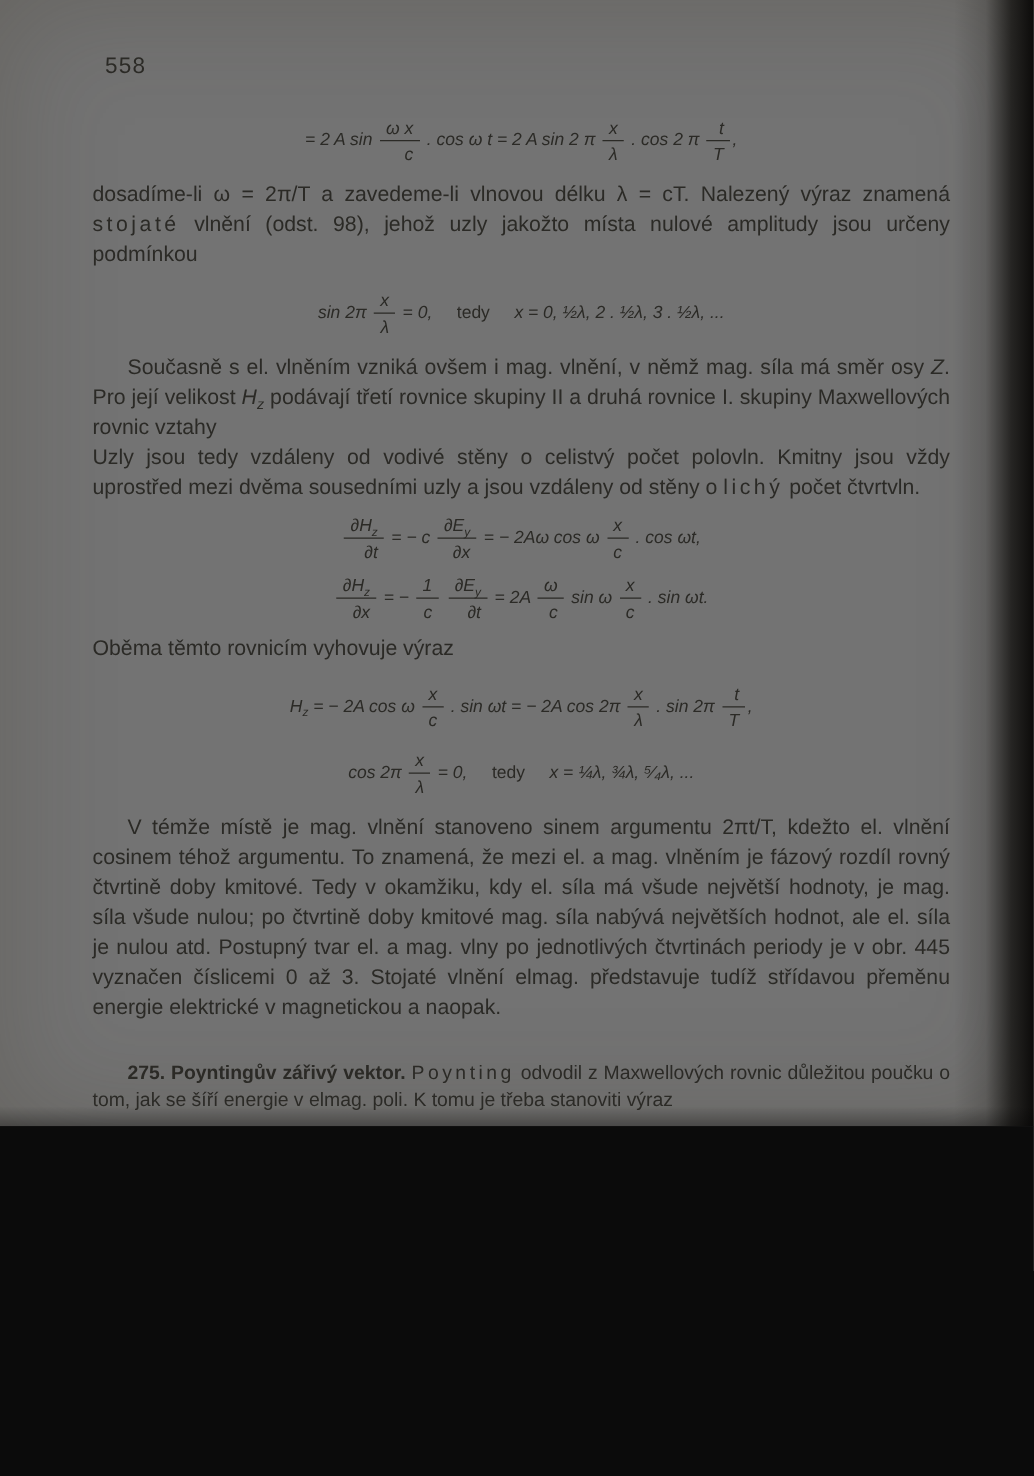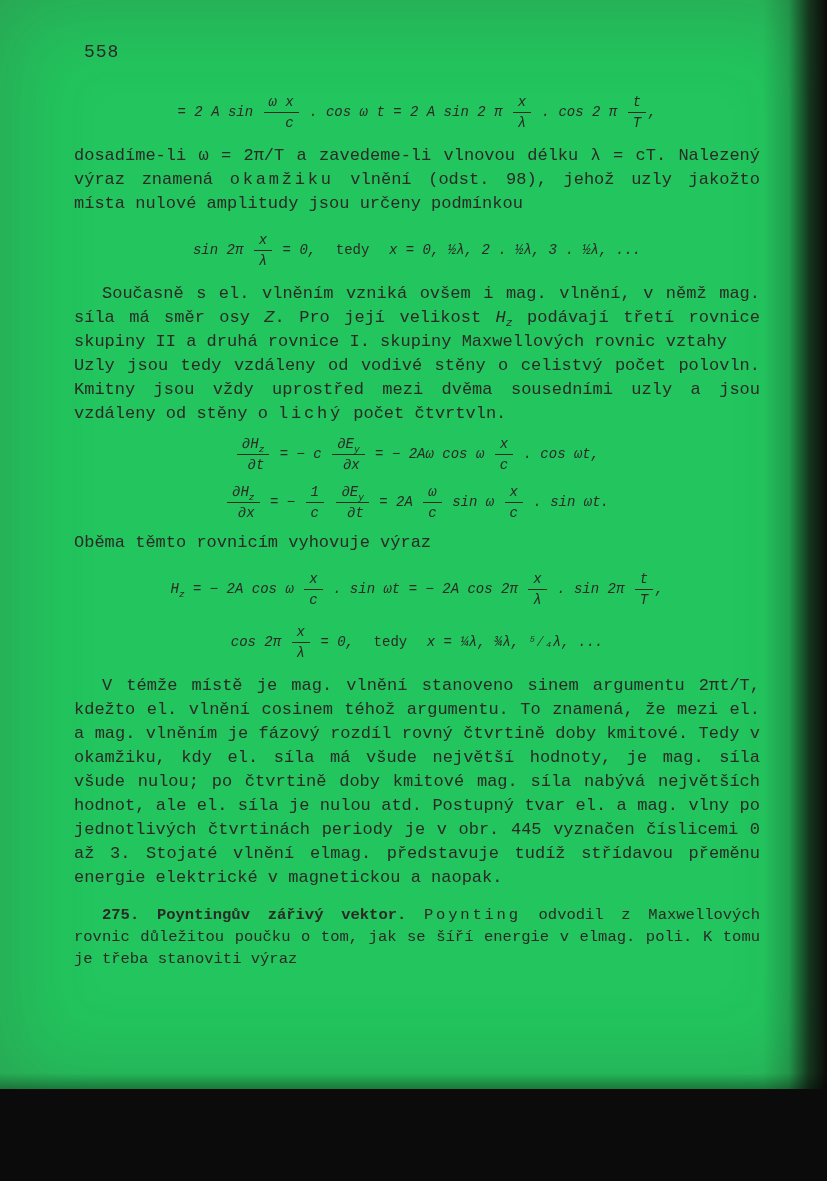--- a/index.html
+++ b/index.html
@@ -1,21 +1,21 @@
 <!DOCTYPE html>
 <html><head>
 <meta charset="utf-8">
 <style>
   html,body { margin:0; padding:0; background:#0b0b0b; }
   .scan {
     position:relative;
-    width:827px; height:1089px;
-    background:#22c55e;
+    width:827px; height:901px;
+    background:#737373;
     overflow:hidden;
-    font-family:Liberation Mono, monospace;
+    font-family:Liberation Sans, sans-serif;
     color:#2b2a26;
     box-shadow: inset 0 0 90px rgba(70,62,48,0.28);
   }
   .edge-right {
     position:absolute; top:0; right:0; width:64px; height:100%;
     background:linear-gradient(to right,
       rgba(18,16,14,0) 0%,
       rgba(18,16,14,0.18) 40%,
       rgba(14,13,11,0.75) 72%,
       #0c0b0a 100%);
@@ -45,35 +45,35 @@
   }
   .eq-group .equation { margin:10px 0; }
   .equation sub, .body-text sub { font-size:68%; line-height:0; font-style:italic; }
   .frac { display:inline-block; vertical-align:middle; text-align:right; padding:0 2px; line-height:1.15; }
   .frac .num { display:block; padding:0 5px 2px; border-bottom:1.4px solid currentColor; }
   .frac .den { display:block; padding:2px 5px 0; }
   .it { font-style:italic; }
   .rm { font-style:normal; }
   .hsp { display:inline-block; }
   .spaced { letter-spacing:2.8px; }
-  p.petit { font-size:15.5px; line-height:22px; margin-top:14px; }
+  p.petit { font-size:15.5px; line-height:22px; margin-top:30px; }
   strong { font-weight:bold; }
 </style>
 </head>
 <body>
 
 <div class="scan">
 
   <div class="page-number">558</div>
 
   <div class="text-block">
 
     <div class="equation">= 2 A sin <span class="frac"><span class="num">ω x</span><span class="den">c</span></span> . cos ω t = 2 A sin 2 π <span class="frac"><span class="num">x</span><span class="den">λ</span></span> . cos 2 π <span class="frac"><span class="num">t</span><span class="den">T</span></span>,</div>
 
-    <p class="body-text">dosadíme-li ω = 2π/T a zavedeme-li vlnovou délku λ = cT. Nalezený výraz znamená <span class="spaced">okamžiku</span> vlnění (odst. 98), jehož uzly jakožto místa nulové amplitudy jsou určeny podmínkou</p>
+    <p class="body-text">dosadíme-li ω = 2π/T a zavedeme-li vlnovou délku λ = cT. Nalezený výraz znamená <span class="spaced">stojaté</span> vlnění (odst. 98), jehož uzly jakožto místa nulové amplitudy jsou určeny podmínkou</p>
 
     <div class="equation">sin 2π <span class="frac"><span class="num">x</span><span class="den">λ</span></span> = 0,<span class="hsp" style="width: 1.4em;"></span><span class="rm">tedy</span><span class="hsp" style="width: 1.4em;"></span>x = 0, ½λ,  2 . ½λ,  3 . ½λ, ...</div>
 
     <p class="body-text indent">Současně s el. vlněním vzniká ovšem i mag. vlnění, v němž mag. síla má směr osy <span class="it">Z</span>. Pro její velikost <span class="it">H</span><sub>z</sub> podávají třetí rovnice skupiny II a druhá rovnice I. skupiny Maxwellových rovnic vztahy</p>
 
     <p class="body-text">Uzly jsou tedy vzdáleny od vodivé stěny o celistvý počet polovln. Kmitny jsou vždy uprostřed mezi dvěma sousedními uzly a jsou vzdáleny od stěny o <span class="spaced">lichý</span> počet čtvrtvln.</p>
 
     <div class="eq-group">
       <div class="equation"><span class="frac"><span class="num">∂H<sub>z</sub></span><span class="den">∂t</span></span> = − c <span class="frac"><span class="num">∂E<sub>y</sub></span><span class="den">∂x</span></span> = − 2Aω cos ω <span class="frac"><span class="num">x</span><span class="den">c</span></span> . cos ωt,</div>
       <div class="equation"><span class="frac"><span class="num">∂H<sub>z</sub></span><span class="den">∂x</span></span> = − <span class="frac"><span class="num">1</span><span class="den">c</span></span> <span class="frac"><span class="num">∂E<sub>y</sub></span><span class="den">∂t</span></span> = 2A <span class="frac"><span class="num">ω</span><span class="den">c</span></span> sin ω <span class="frac"><span class="num">x</span><span class="den">c</span></span> . sin ωt.</div>

